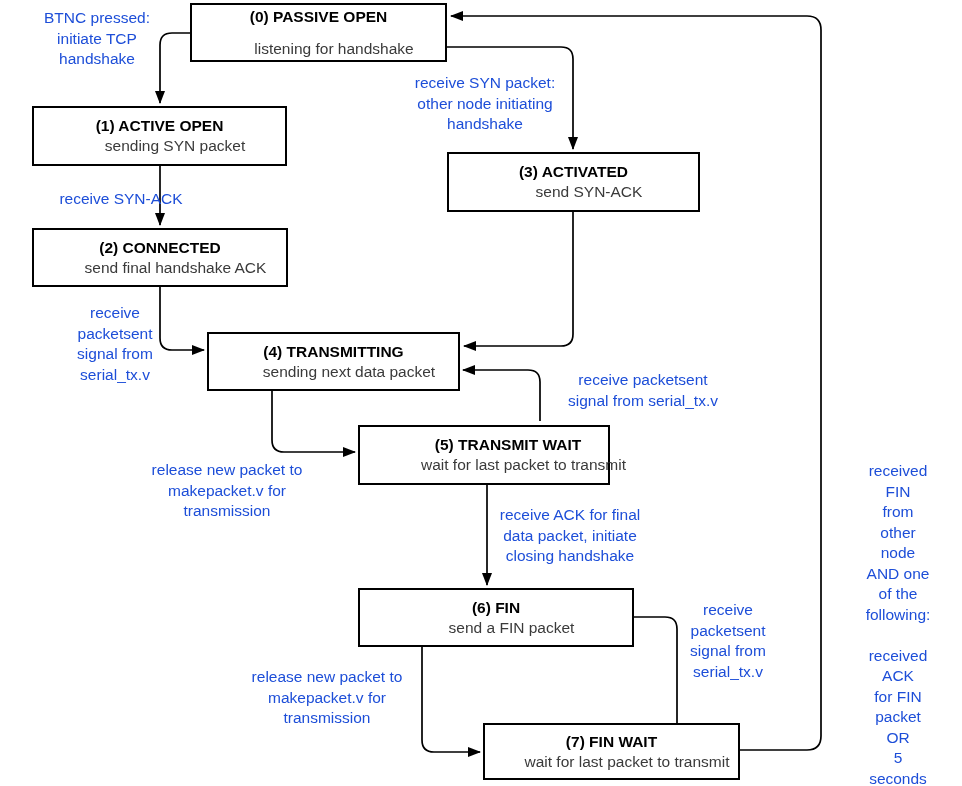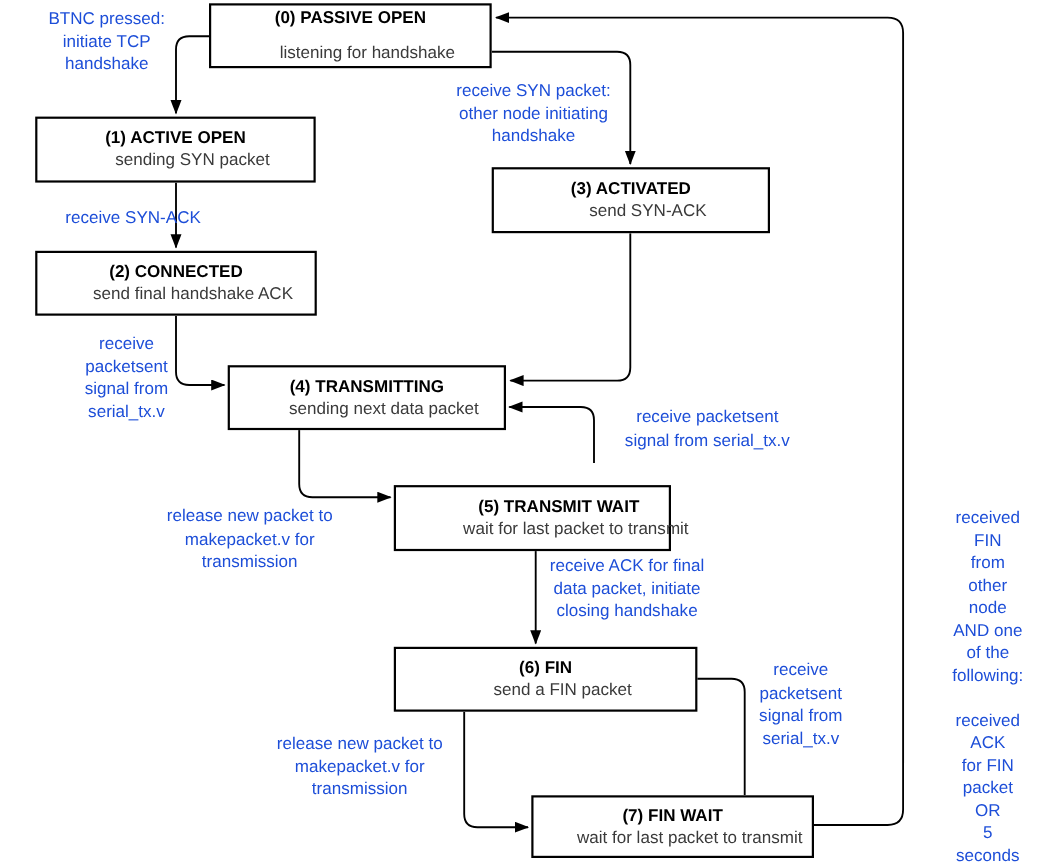--- a/index.html
+++ b/index.html
@@ -100,21 +100,21 @@
   <div class="state-box" style="left:447px; top:152px; width:253px; height:60px;">
     <span class="state-title">(3) ACTIVATED</span>
     <span class="state-subtitle">send SYN-ACK</span>
   </div>
 
   <div class="state-box" style="left:207px; top:332px; width:253px; height:59px;">
     <span class="state-title">(4) TRANSMITTING</span>
     <span class="state-subtitle">sending next data packet</span>
   </div>
 
-  <div class="state-box" style="left:358px; top:441px; width:252px; height:60px;padding-left:48px;">
+  <div class="state-box" style="left:358px; top:425px; width:252px; height:60px;padding-left:48px;">
     <span class="state-title">(5) TRANSMIT WAIT</span>
     <span class="state-subtitle">wait for last packet to transmit</span>
   </div>
 
   <div class="state-box" style="left:358px; top:588px; width:276px; height:59px;">
     <span class="state-title">(6) FIN</span>
     <span class="state-subtitle">send a FIN packet</span>
   </div>
 
   <div class="state-box" style="left:483px; top:723px; width:257px; height:57px;text-align:right;">

